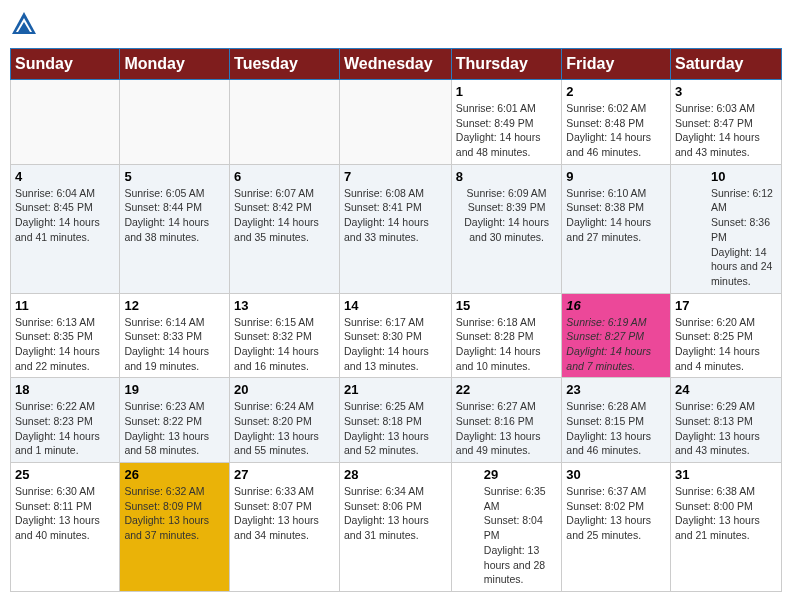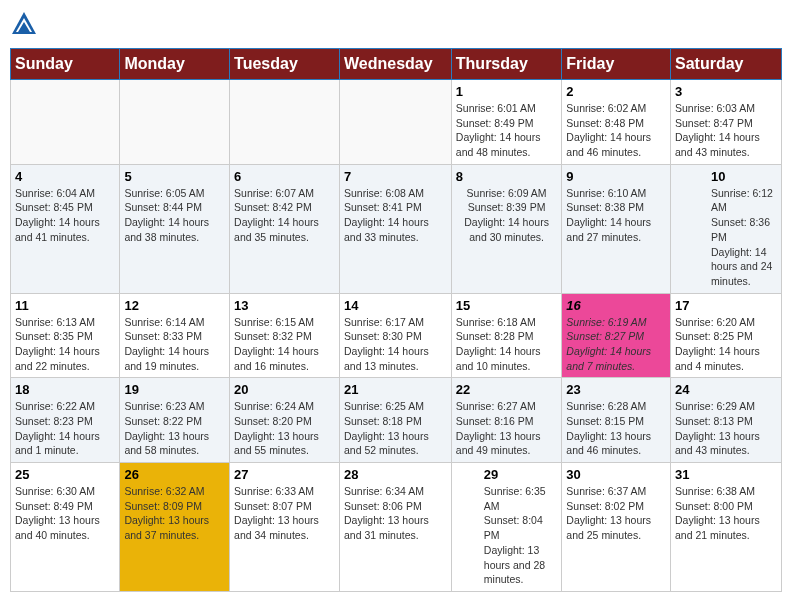--- a/index.html
+++ b/index.html
@@ -281,21 +281,21 @@
           <span class="day-num">24</span>
           <div class="day-info" style="white-space: pre-line;">Sunrise: 6:29 AM
 Sunset: 8:13 PM
 Daylight: 13 hours and 43 minutes.</div>
         </td>
       </tr>
       <tr>
         <td style="background: rgb(255, 255, 255);">
           <span class="day-num">25</span>
           <div class="day-info" style="white-space: pre-line;">Sunrise: 6:30 AM
-Sunset: 8:49 PM
+Sunset: 8:11 PM
 Daylight: 13 hours and 40 minutes.</div>
         </td>
         <td style="background: #eab308;">
           <span class="day-num">26</span>
           <div class="day-info" style="white-space: pre-line;">Sunrise: 6:32 AM
 Sunset: 8:09 PM
 Daylight: 13 hours and 37 minutes.</div>
         </td>
         <td style="background: rgb(255, 255, 255);">
           <span class="day-num">27</span>

